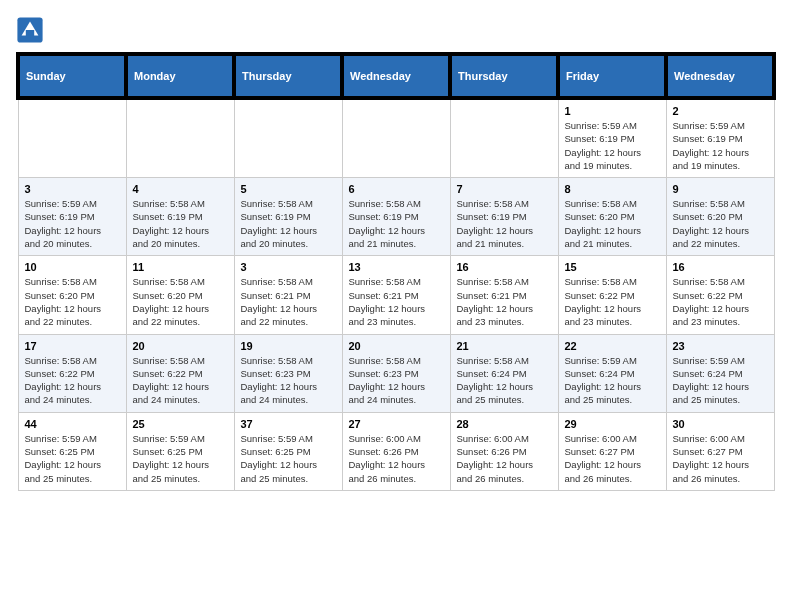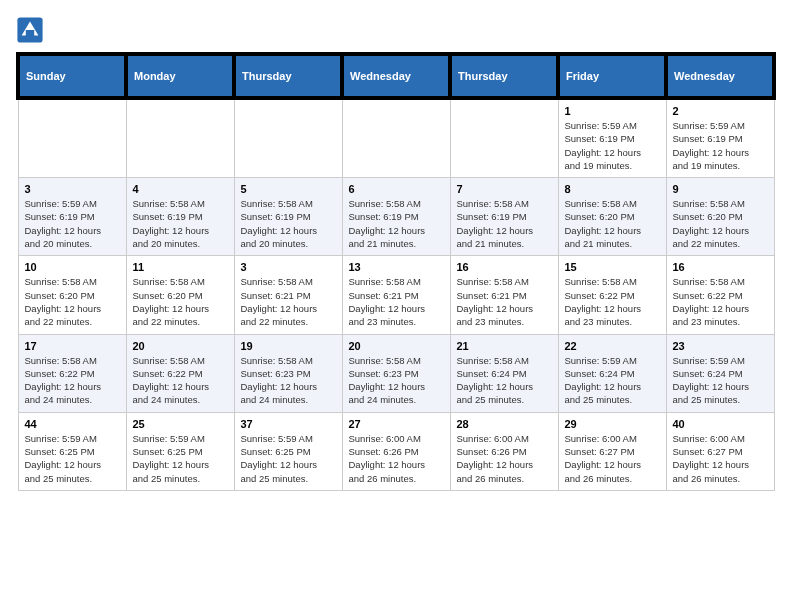--- a/index.html
+++ b/index.html
@@ -306,20 +306,20 @@
 Sunset: 6:26 PM
 Daylight: 12 hours and 26 minutes.</div>
         </td>
         <td>
           <span class="day-number">29</span>
           <div class="day-info" style="white-space: pre-line;">Sunrise: 6:00 AM
 Sunset: 6:27 PM
 Daylight: 12 hours and 26 minutes.</div>
         </td>
         <td>
-          <span class="day-number">40</span>
+          <span class="day-number">30</span>
           <div class="day-info" style="white-space: pre-line;">Sunrise: 6:00 AM
 Sunset: 6:27 PM
 Daylight: 12 hours and 26 minutes.</div>
         </td>
       </tr>
     </tbody>
 </table>
 
 </body></html>

